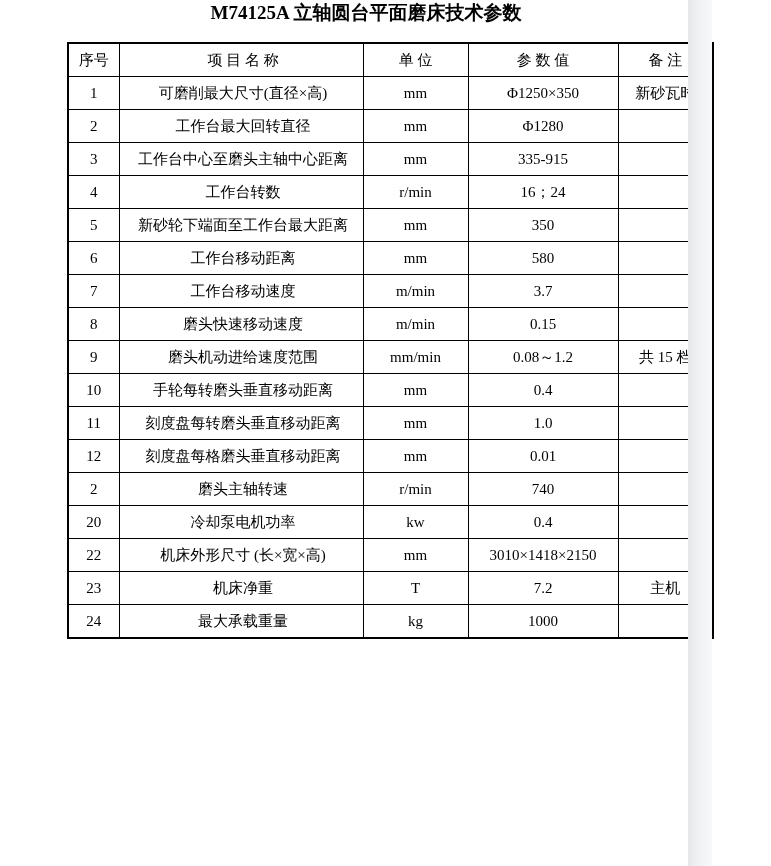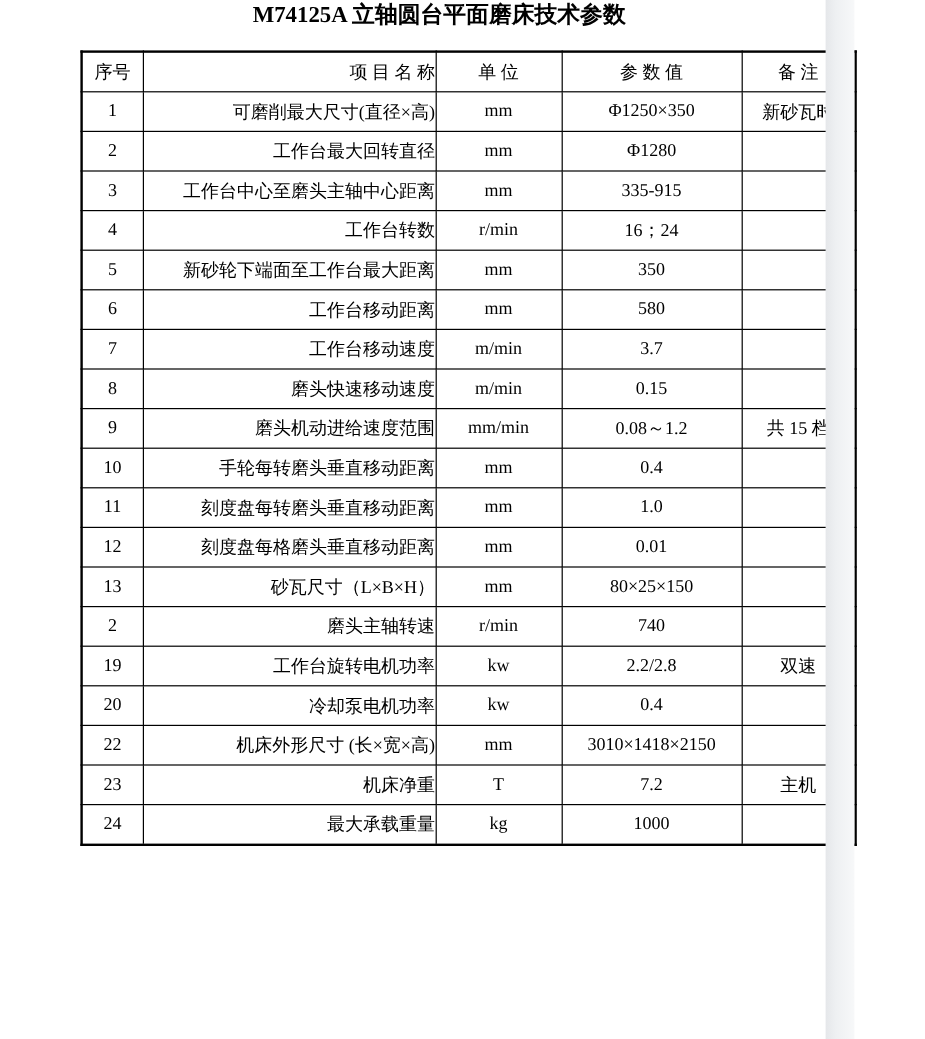--- a/index.html
+++ b/index.html
@@ -44,21 +44,21 @@
     height: 32px;
     padding: 0;
     font-size: 15px;
     font-weight: normal;
     vertical-align: middle;
     text-align: center;
     overflow: hidden;
     white-space: nowrap;
   }
   table.spec th.h-item, table.spec td.c1 {
-    text-align: right;
+    text-align: center;
     padding-left: 4px;
   }
   .edge-strip {
     position: absolute;
     top: 0;
     right: 0;
     width: 24px;
     height: 866px;
     background: linear-gradient(to right, #e5e7ea 0%, #eef0f2 35%, #f7f8f9 100%);
   }
@@ -166,39 +166,25 @@
           <td class="c4"></td>
         </tr>
         <tr>
           <td class="c0">12</td>
           <td class="c1">刻度盘每格磨头垂直移动距离</td>
           <td class="c2">mm</td>
           <td class="c3">0.01</td>
           <td class="c4"></td>
         </tr>
         <tr>
-          <td class="c0">13</td>
-          <td class="c1">砂瓦尺寸（L×B×H）</td>
-          <td class="c2">mm</td>
-          <td class="c3">80×25×150</td>
-          <td class="c4"></td>
-        </tr>
-        <tr>
           <td class="c0">2</td>
           <td class="c1">磨头主轴转速</td>
           <td class="c2">r/min</td>
           <td class="c3">740</td>
           <td class="c4"></td>
-        </tr>
-        <tr>
-          <td class="c0">19</td>
-          <td class="c1">工作台旋转电机功率</td>
-          <td class="c2">kw</td>
-          <td class="c3">2.2/2.8</td>
-          <td class="c4">双速</td>
         </tr>
         <tr>
           <td class="c0">20</td>
           <td class="c1">冷却泵电机功率</td>
           <td class="c2">kw</td>
           <td class="c3">0.4</td>
           <td class="c4"></td>
         </tr>
         <tr>
           <td class="c0">22</td>

